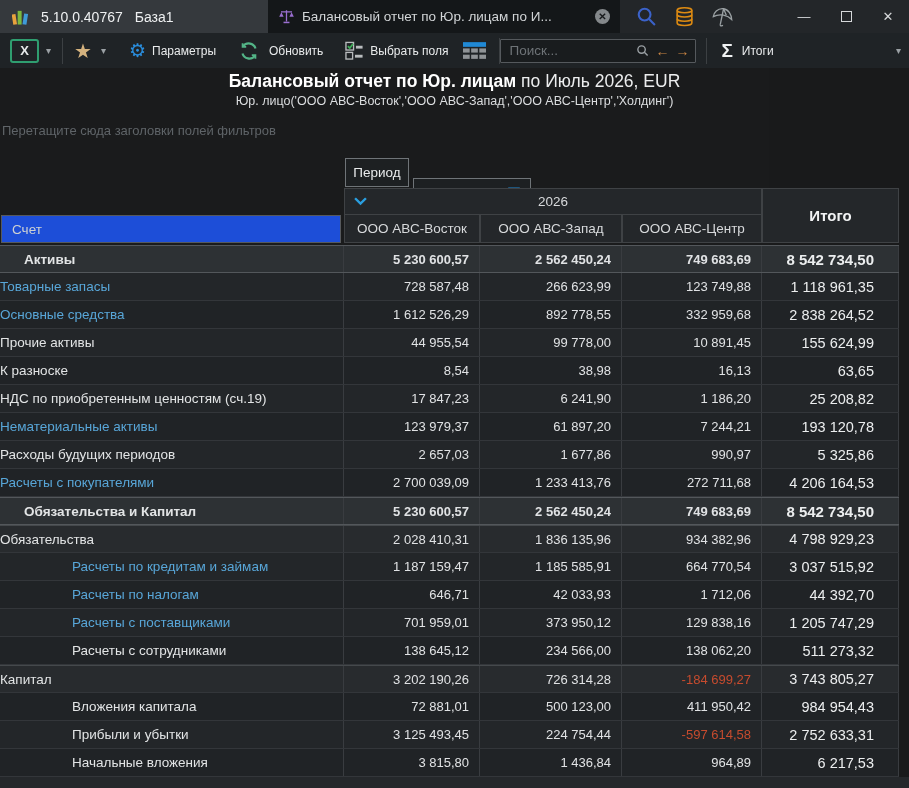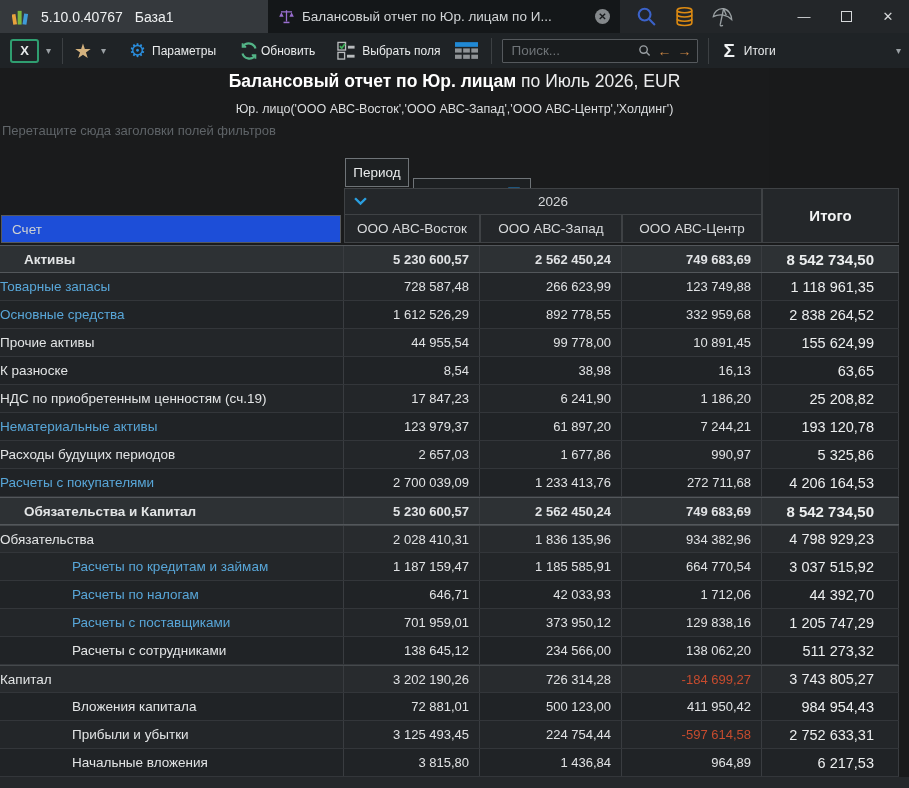--- a/index.html
+++ b/index.html
@@ -40,21 +40,21 @@
              display:flex;align-items:center;padding:0 6px;box-sizing:border-box;gap:6px;}
   .searchbox input{flex:1;min-width:0;background:transparent;border:none;outline:none;color:#c9cccd;
                    font-size:13.5px;font-family:"Liberation Sans",sans-serif;}
   .searchbox input::placeholder{color:#6e7377;}
   .nav-arrow{color:#cd8744;font-size:14px;font-weight:bold;line-height:1;}
 
   
   .report-head{position:absolute;top:71px;left:0;width:909px;text-align:center;}
   .report-title{font-size:17.5px;color:#ecedee;}
   .report-title b{color:#ffffff;font-weight:bold;}
-  .report-sub{margin-top:10px;font-size:12.5px;color:#dcdee0;}
+  .report-sub{margin-top:2px;font-size:12.5px;color:#dcdee0;}
   .filter-hint{position:absolute;top:123px;left:2px;font-size:13px;color:#5f6468;}
 
   
   .fieldbtn{position:absolute;top:158px;height:29px;border:1px solid #6f7478;box-sizing:border-box;
             display:flex;align-items:center;justify-content:center;gap:6px;color:#e8eaeb;
             font-size:13.5px;background:#1d2022;padding:0 9px;}
   .fb-period{left:345px;width:64px;}
   .fb-entity{left:413px;width:118px;margin-top:20px;}
 
   
@@ -163,21 +163,21 @@
     <span class="gear" style="margin-left:23px">⚙</span>
     <span class="tool-label" style="margin-left:6px">Параметры</span>
     <span style="margin-left:23px">
       <svg width="20" height="20" viewBox="0 0 20 20" fill="none" stroke="#53b487" stroke-width="2.2">
         <path d="M16.5 7.5A7 7 0 0 0 4.2 5.2"></path>
         <path d="M3.5 12.5a7 7 0 0 0 12.3 2.3"></path>
         <path d="M3.6 2.2v3.6h3.6" stroke-width="1.8"></path>
         <path d="M16.4 17.8v-3.6h-3.6" stroke-width="1.8"></path>
       </svg>
     </span>
-    <span class="tool-label" style="margin-left:2px">Обновить</span>
+    <span class="tool-label" style="margin-left:10px">Обновить</span>
     <span style="margin-left:22px">
       <svg width="19" height="19" viewBox="0 0 20 20">
         <rect x="1" y="1.5" width="8" height="8" fill="none" stroke="#b9bcbe" stroke-width="1.4"></rect>
         <path d="M3 5.5l2 2 3.5-4.5" stroke="#3fae58" stroke-width="1.8" fill="none"></path>
         <rect x="1" y="12" width="7" height="7" fill="none" stroke="#b9bcbe" stroke-width="1.4"></rect>
         <rect x="11.5" y="5" width="7" height="3" fill="#b9bcbe"></rect>
         <rect x="10.5" y="14.5" width="8" height="3" fill="#b9bcbe"></rect>
       </svg>
     </span>
     <span class="tool-label" style="margin-left:6px">Выбрать поля</span>
@@ -188,21 +188,21 @@
           <rect x="0" y="6" width="6.4" height="4"></rect>
             <rect x="7.8" y="6" width="6.4" height="4"></rect>
             <rect x="15.6" y="6" width="6.4" height="4"></rect>
           <rect x="0" y="12" width="6.4" height="4"></rect>
             <rect x="7.8" y="12" width="6.4" height="4"></rect>
             <rect x="15.6" y="12" width="6.4" height="4"></rect>
         </g>
       </svg>
     </span>
     <span class="vsep" style="margin-left:13px"></span>
-    <span class="searchbox" style="margin-left:10px">
+    <span class="searchbox" style="">
       <input type="text" placeholder="Поиск..." style="">
       <span>
         <svg width="13" height="13" viewBox="0 0 14 14">
           <circle cx="6" cy="6" r="4" fill="none" stroke="#9aa0a4" stroke-width="1.5"></circle>
           <line x1="9" y1="9" x2="12.5" y2="12.5" stroke="#9aa0a4" stroke-width="1.5"></line>
         </svg>
       </span>
       <span class="nav-arrow">←</span>
       <span class="nav-arrow">→</span>
     </span>

